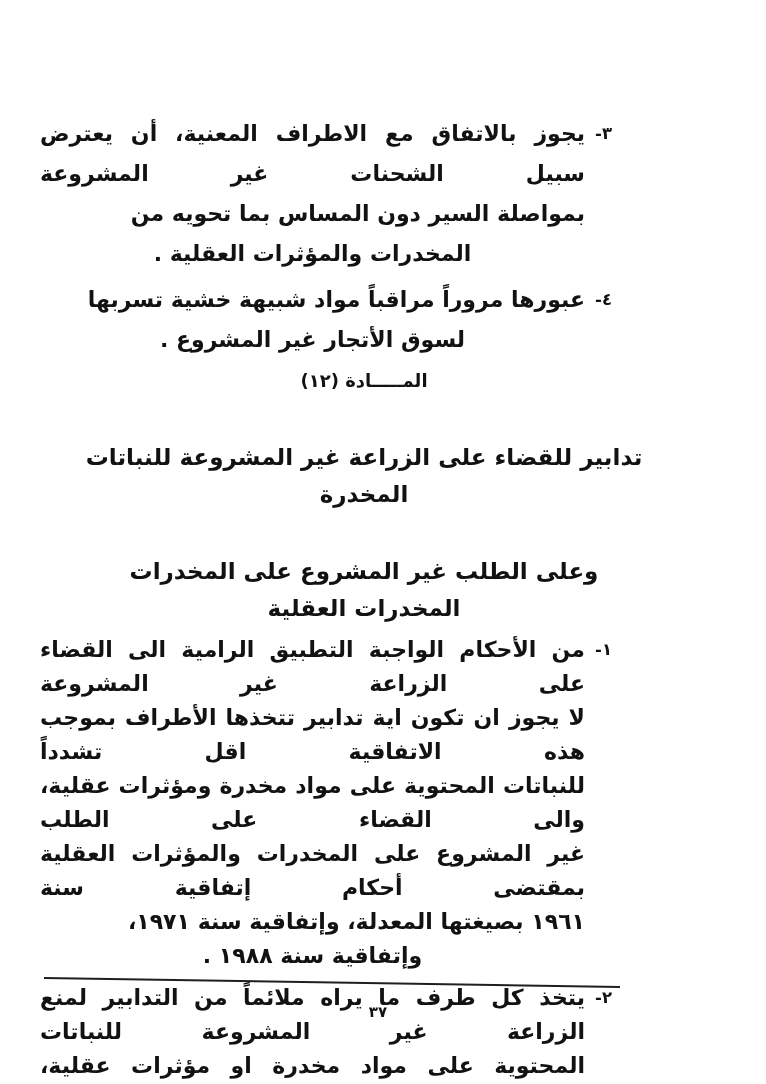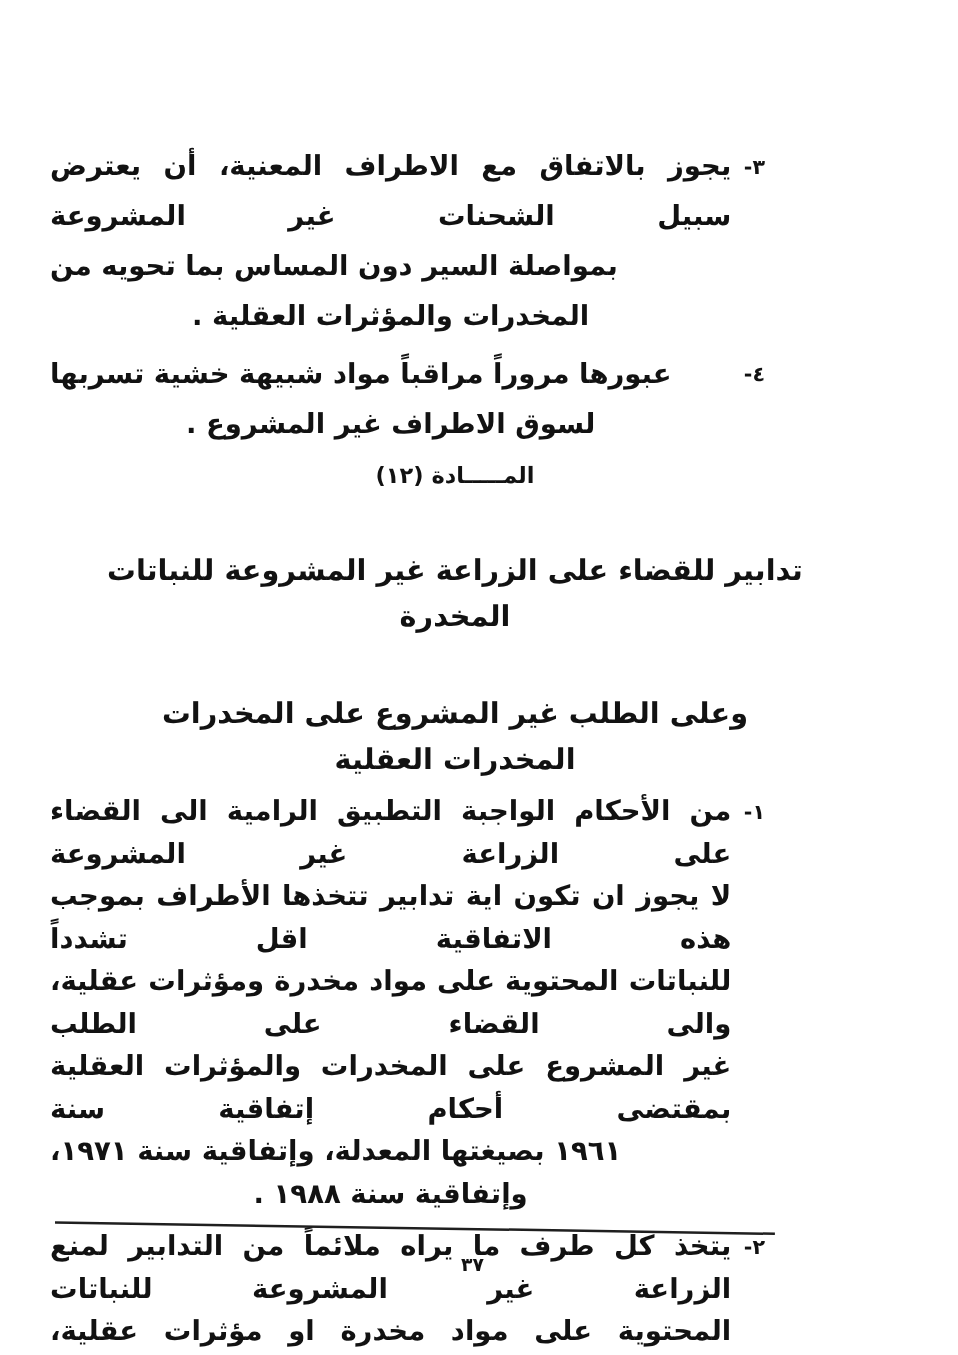--- a/index.html
+++ b/index.html
@@ -24,21 +24,21 @@
     font-weight:700;
     font-size:16.5px;
     white-space:nowrap;
   }
   .para .pbody{flex:1 1 auto;min-width:0;}
   .tline{
     font-weight:700;
     font-size:22px;
   }
   .jline{text-align:justify;text-align-last:justify;}
-  .cline{text-align:left;text-align-last:center;}
+  .cline{text-align:right;text-align-last:center;}
   .lh40{line-height:40px;}
   .lh37{line-height:37px;}
   .lh34{line-height:34px;}
   .mt6{margin-top:6px;}
   .mt8{margin-top:8px;}
   .headings{
     position:relative;
     left:38px;
     margin-top:2px;
     text-align:center;
@@ -83,21 +83,21 @@
       <span class="marker">٣-</span>
       <div class="pbody">
         <div class="tline jline">يجوز بالاتفاق مع الاطراف المعنية، أن يعترض سبيل الشحنات غير المشروعة</div>
         <div class="tline cline">بمواصلة السير دون المساس بما تحويه من المخدرات والمؤثرات العقلية .</div>
       </div>
     </div>
 
     <div class="para lh40 mt6">
       <span class="marker">٤-</span>
       <div class="pbody">
-        <div class="tline cline">عبورها مروراً مراقباً مواد شبيهة خشية تسربها لسوق الاطراف غير المشروع .</div>
+        <div class="tline cline">عبورها مروراً مراقباً مواد شبيهة خشية تسربها لسوق الأتجار غير المشروع .</div>
       </div>
     </div>
 
     <div class="headings lh37">
       <div class="article-heading">المـــــادة (١٢)</div>
       <div class="article-title">تدابير للقضاء على الزراعة غير المشروعة للنباتات المخدرة</div>
       <div class="article-title">وعلى الطلب غير المشروع على المخدرات المخدرات العقلية</div>
     </div>
 
     <div class="para lh34 mt6">

